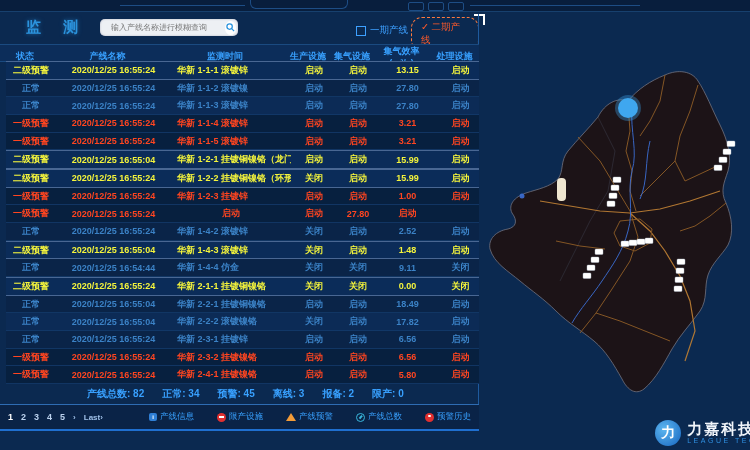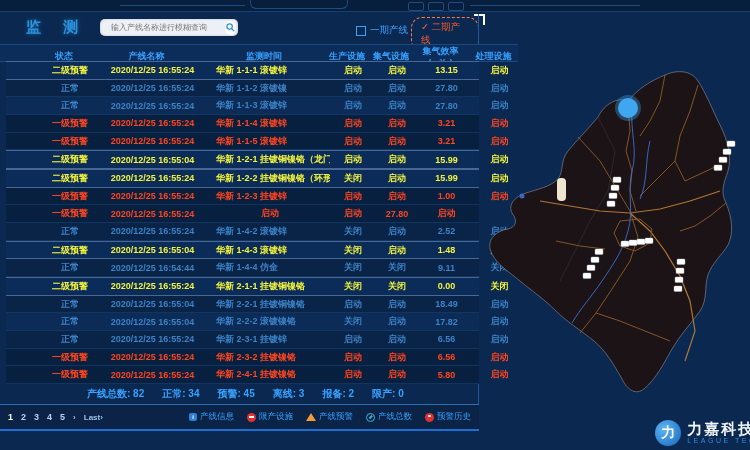--- a/index.html
+++ b/index.html
@@ -18,21 +18,21 @@
   .search{position:absolute;left:100px;top:8px;width:138px;height:17px;background:#edf0f4;border-radius:5px;display:flex;align-items:center;box-shadow:inset 0 0 2px #aab;}
   .search input{flex:1;background:transparent;border:none;outline:none;font-size:8px;color:#9aa4b0;padding:0 4px 0 11px;font-family:"Liberation Sans",sans-serif;}
   .search-btn{width:14px;height:14px;margin-right:2px;border-radius:50%;background:#fff;display:flex;align-items:center;justify-content:center;cursor:pointer;}
   .phase1{position:absolute;left:356px;top:13px;display:flex;align-items:center;gap:4px;color:#3da0ff;font-size:9.5px;cursor:pointer;}
   .cb{width:8px;height:8px;border:1px solid #3da0ff;background:transparent;}
   .phase2{position:absolute;left:411px;top:6px;padding:3px 9px;border:1px dashed #ff7a3c;border-radius:11px;color:#ff5a2a;font-size:9.5px;font-weight:normal;cursor:pointer;}
   .phase2 .corner{position:absolute;top:-4px;right:-7px;width:9px;height:9px;border-top:2px solid #fff;border-right:2px solid #fff;}
   .vline{position:absolute;left:478px;top:14px;height:417px;width:1px;background:#1e5a9e;}
 
   
-  .grid-cols{display:grid;grid-template-columns:50px 115px 120px 46px 42px 57px 49px;align-items:center;padding-left:39px;}
+  .grid-cols{display:grid;grid-template-columns:50px 115px 120px 46px 42px 57px 49px;align-items:center;}
   .thead{position:absolute;top:44px;left:0;width:479px;height:16px;font-size:9px;font-weight:bold;color:#38a0fe;background:#0c2d5a;border-top:1px solid #1a4a80;border-bottom:1px solid #1a4a80;}
   .thead span{text-align:center;}
   .tbody{position:absolute;top:61px;left:0;width:479px;height:323px;display:flex;flex-direction:column;}
   .row{flex:1;font-size:9px;font-weight:bold;border-bottom:1px solid rgba(19,58,106,.85);cursor:pointer;margin-left:6px;}
   .row:nth-child(odd){background:#0c2b56;}
   .row:nth-child(even){background:#0a2448;}
   .row span{text-align:center;white-space:nowrap;overflow:hidden;}
   .row .c-name{text-align:left;padding-left:6px;}
   .row.ok{color:#3b82c6;}
   .row.l2{color:#f4f43c;background:#0b2c59;border-top:1px solid rgba(190,215,255,.35);border-bottom:1px solid rgba(190,215,255,.35);}
@@ -41,21 +41,21 @@
   
   .summary{position:absolute;top:384px;left:0;width:479px;height:20px;display:flex;gap:18px;padding-left:87px;align-items:center;color:#38a0fe;font-size:10px;font-weight:bold;box-sizing:border-box;}
 
   
   .bottombar{position:absolute;top:404px;left:0;width:479px;height:27px;background:#0a2347;border-top:1px solid #2e6cb3;border-bottom:2px solid #1f6fd0;display:flex;align-items:center;justify-content:space-between;padding:0 8px;box-sizing:border-box;}
   .bl-corner{position:absolute;left:0;top:404px;width:8px;height:11px;border-left:2px solid #fff;border-top:2px solid #fff;}
   .pager{display:flex;gap:8px;align-items:center;font-size:9px;font-weight:bold;color:#bcd2ee;}
   .page{cursor:pointer;}
   .page.active{color:#ffffff;}
   .page.small{font-size:8px;color:#9fc0e8;}
-  .legend{display:flex;gap:13px;align-items:center;font-size:8.5px;color:#38a0fe;}
+  .legend{display:flex;gap:23px;align-items:center;font-size:8.5px;color:#38a0fe;}
   .lg{display:flex;gap:3px;align-items:center;cursor:pointer;}
   .ic-info{width:8px;height:8px;background:#2f7fd6;border-radius:2px;color:#fff;font-size:6px;line-height:8px;text-align:center;font-weight:bold;}
   .ic-noentry{width:9px;height:9px;border-radius:50%;background:#e03030;position:relative;}
   .ic-noentry::after{content:"";position:absolute;left:2px;top:3.5px;width:5px;height:2px;background:#fff;}
   .ic-tri{width:0;height:0;border-left:5px solid transparent;border-right:5px solid transparent;border-bottom:8px solid #f29b38;}
   .ic-gauge{width:9px;height:9px;border-radius:50%;border:1.5px solid #39b6dc;position:relative;box-sizing:border-box;}
   .ic-gauge::after{content:"";position:absolute;left:2.5px;top:1px;width:1.5px;height:3.5px;background:#39b6dc;transform:rotate(40deg);}
   .ic-alarm{width:9px;height:9px;border-radius:50%;background:#e03030;position:relative;}
   .ic-alarm::after{content:"";position:absolute;left:3px;top:2px;width:2.5px;height:2.5px;background:#fff;border-radius:50%;}
 

